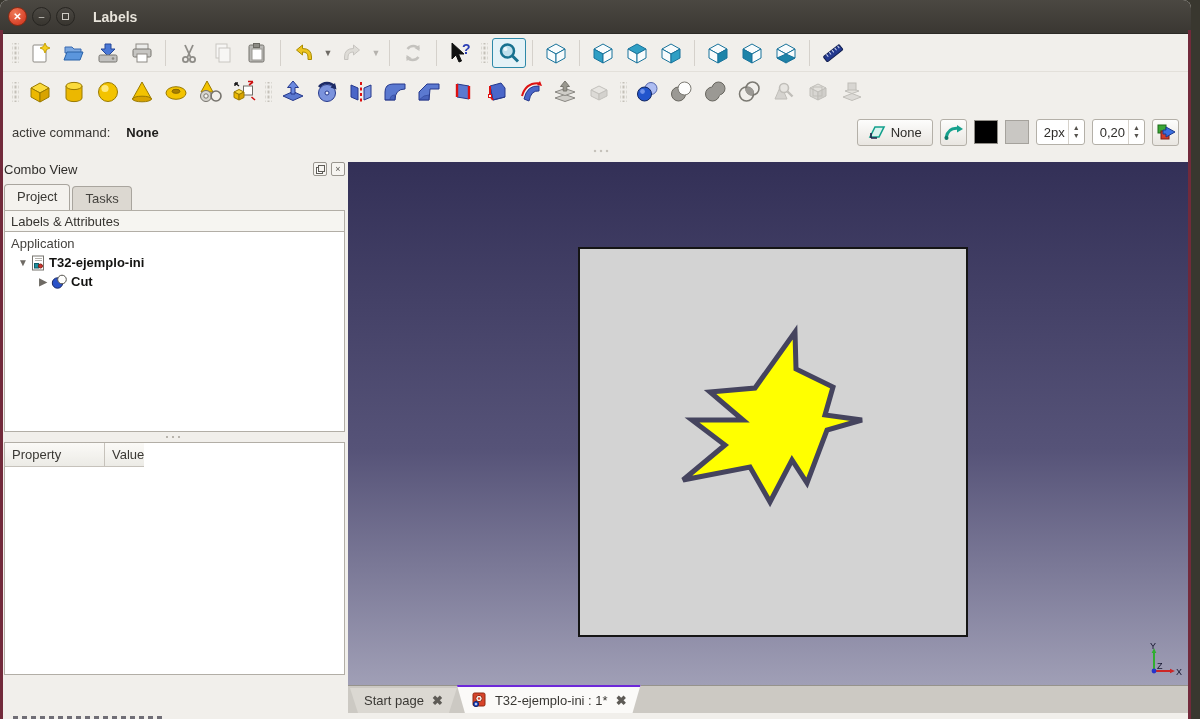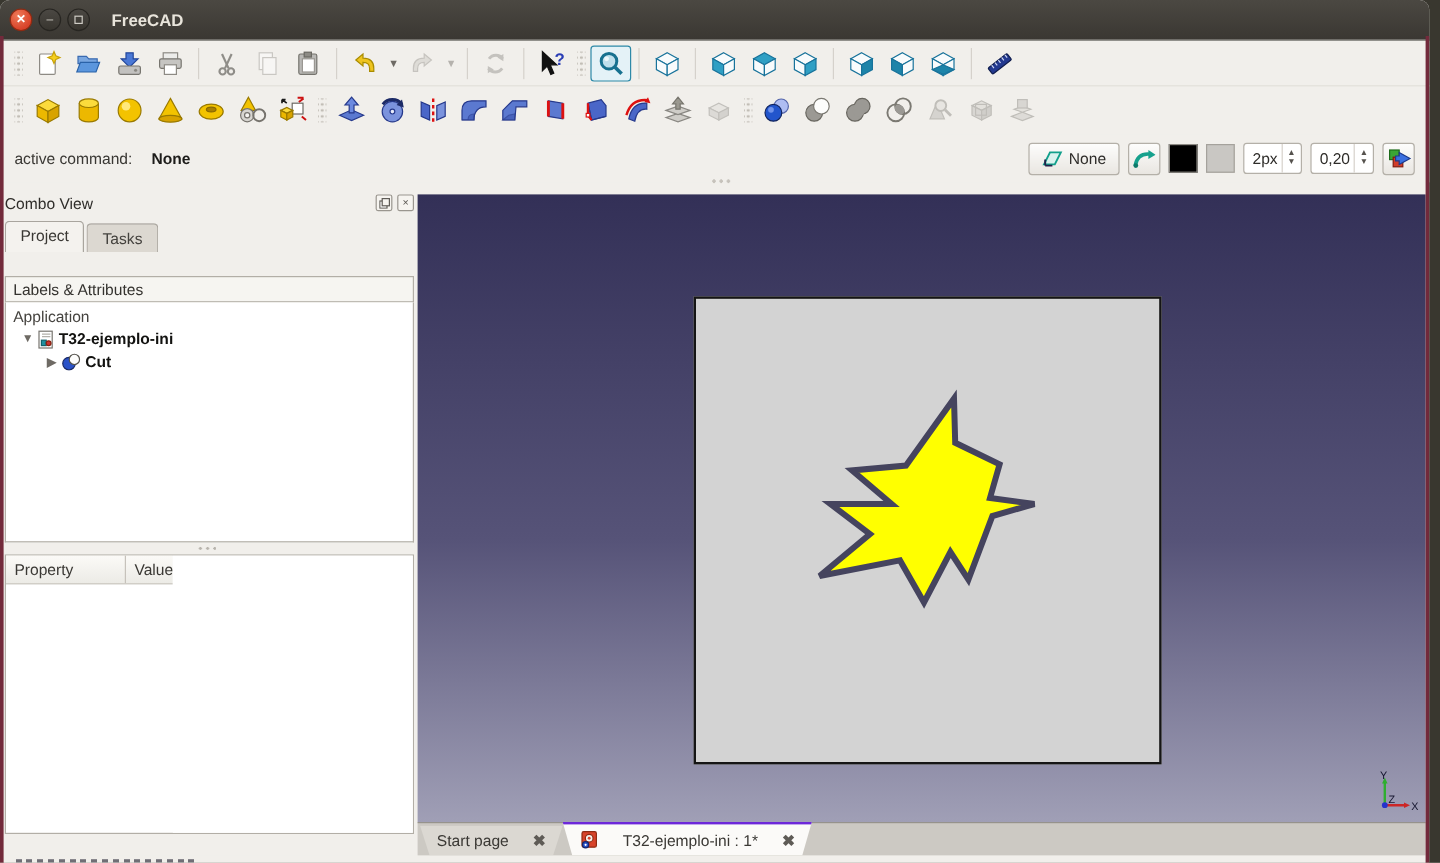--- a/index.html
+++ b/index.html
@@ -61,21 +61,21 @@
   
   .combo { position:absolute; left:4px; top:158px; width:341px; height:555px; }
   .dock-head { height:22px; display:flex; align-items:center; color:#2f2d2a; }
   .dock-head .t { flex:1; }
   .dock-ic { width:14px; height:14px; border:1px solid #9a968f; border-radius:2px; margin-left:4px;
     display:flex; align-items:center; justify-content:center; color:#5f5c57; font-size:9px; background:#f6f4f0;}
   .tabsrow { display:flex; align-items:flex-end; height:28px; margin-top:2px; }
   .tab { padding:4px 12px; border:1px solid #a9a59e; border-bottom:none; border-radius:4px 4px 0 0; }
   .tab.active { background:#f4f2ee; position:relative; z-index:2; padding-bottom:6px; }
   .tab.inactive { background:#dcd8d1; color:#44423e; margin-left:2px; }
-  .sec-head { border:1px solid #b2aea6; background:#f6f5f1; height:22px; display:flex; align-items:center; padding-left:6px; color:#35332f;margin-top:20px; }
+  .sec-head { border:1px solid #b2aea6; background:#f6f5f1; height:22px; display:flex; align-items:center; padding-left:6px; color:#35332f; }
   .treebox { border:1px solid #b2aea6; border-top:none; background:#fff; height:200px; padding-top:2px; overflow:hidden;}
   .trow { display:flex; align-items:center; height:19px; color:#45433f; }
   .trow .exp { width:12px; text-align:center; color:#6e6a64; font-size:10px; }
   .trow.doc { font-weight:bold; color:#121210; }
   .trow .ticon { margin:0 4px 0 2px; display:flex; }
   .hsplit { height:10px; position:relative; }
   .hsplit::after { content:""; position:absolute; left:160px; top:3px; width:16px; height:4px;
     background-image:radial-gradient(circle,#b8b4ad 1.2px,transparent 1.4px); background-size:6px 4px; }
   .proptable { border:1px solid #b2aea6; background:#fff; height:233px; display:flex; flex-direction:row; }
   .phead { display:flex; height:24px; background:linear-gradient(#fbfaf7,#ecebe6); border-bottom:1px solid #c6c2bb; }
@@ -93,21 +93,21 @@
   
   .viewport { position:absolute; left:348px; top:162px; width:840px; height:523px;
     background:linear-gradient(#333057,#565378 55%,#a09fb6); overflow:hidden; }
   .plane { position:absolute; left:230px; top:85px; width:390px; height:390px; background:#d3d3d3; border:2px solid #151515; }
   .plane svg { position:absolute; left:-2px; top:-2px; }
   .axisw { position:absolute; right:6px; bottom:4px; }
 
   
   .mdibar { position:absolute; left:348px; top:685px; width:840px; height:28px; background:#ccc9c3; border-top:1px solid #96938c; }
   .mditabs { display:flex; align-items:flex-end; height:100%; padding-left:2px; }
-  .mditab { height:25px; display:flex; align-items:center; gap:20px; padding:0 14px;
+  .mditab { height:25px; display:flex; align-items:center; gap:8px; padding:0 14px;
     clip-path:polygon(0 0,100% 0,calc(100% - 8px) 100%,8px 100%); background:#dbd8d2; color:#3a3834; }
   .mditab.active { height:28px; background:#fbfaf8; border-top:2px solid #6d28d9;margin-top:28px; }
   .xglyph { color:#5e5b56; font-weight:bold; font-size:13px; }
 
   .status-strip { position:absolute; left:3px; top:713px; width:1185px; height:6px; background:#f1efeb; overflow:hidden; }
   .status-smudge { margin:3px 0 0 10px; width:150px; height:3px; opacity:.75;
     background:repeating-linear-gradient(90deg,#45434f 0 5px,transparent 5px 9px); }
 </style>
 </head>
 <body>
@@ -115,21 +115,21 @@
 <div class="window">
 
   <div class="titlebar">
     <div class="winbtns">
       <div class="winbtn close">✕</div>
       <div class="winbtn plain">–</div>
       <div class="winbtn plain max">
           <span></span>
         </div>
     </div>
-    <div class="wtitle">FreeCAD</div>
+    <div class="wtitle">Labels</div>
   </div>
 
   <div class="tbrow tb1">
     <div class="grip"></div>
     <div class="tbtn">
       <svg width="24" height="24">
           <rect x="5" y="4" width="13" height="17" rx="1" fill="#fff" stroke="#8d8a84"></rect>
           <polygon points="14,16 22,13 19,21 16,22" fill="#fff" stroke="#8d8a84" opacity="0"></polygon>
           <polygon points="17,2 18.5,5.5 22,7 18.5,8.5 17,12 15.5,8.5 12,7 15.5,5.5" fill="#f5ce1c" stroke="#c9a30a"></polygon>
         </svg>

